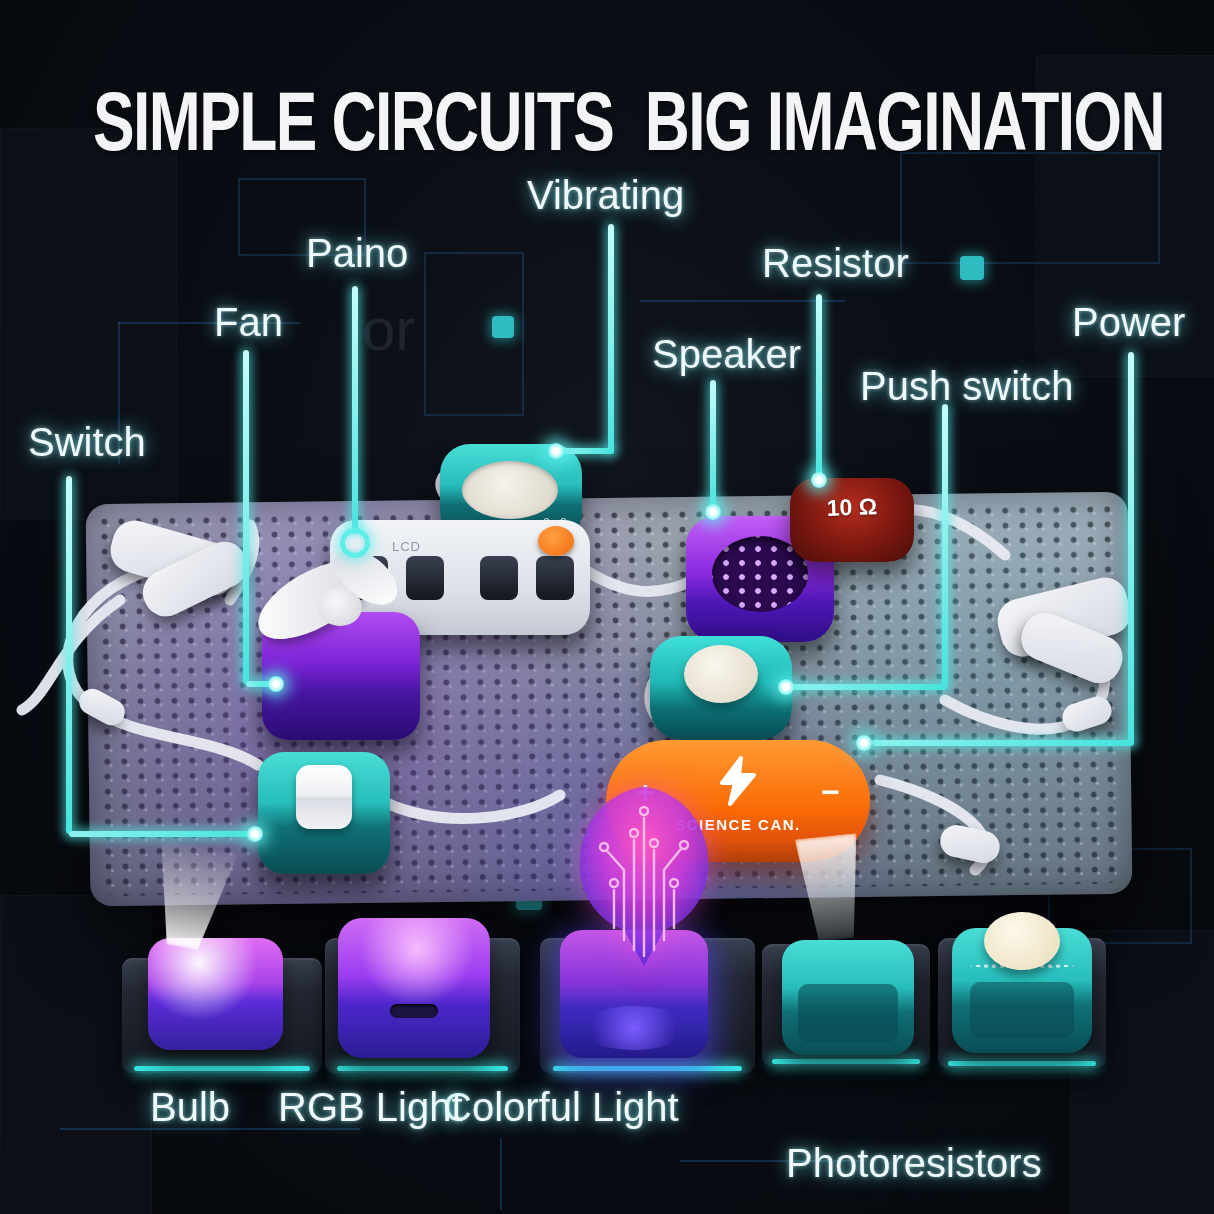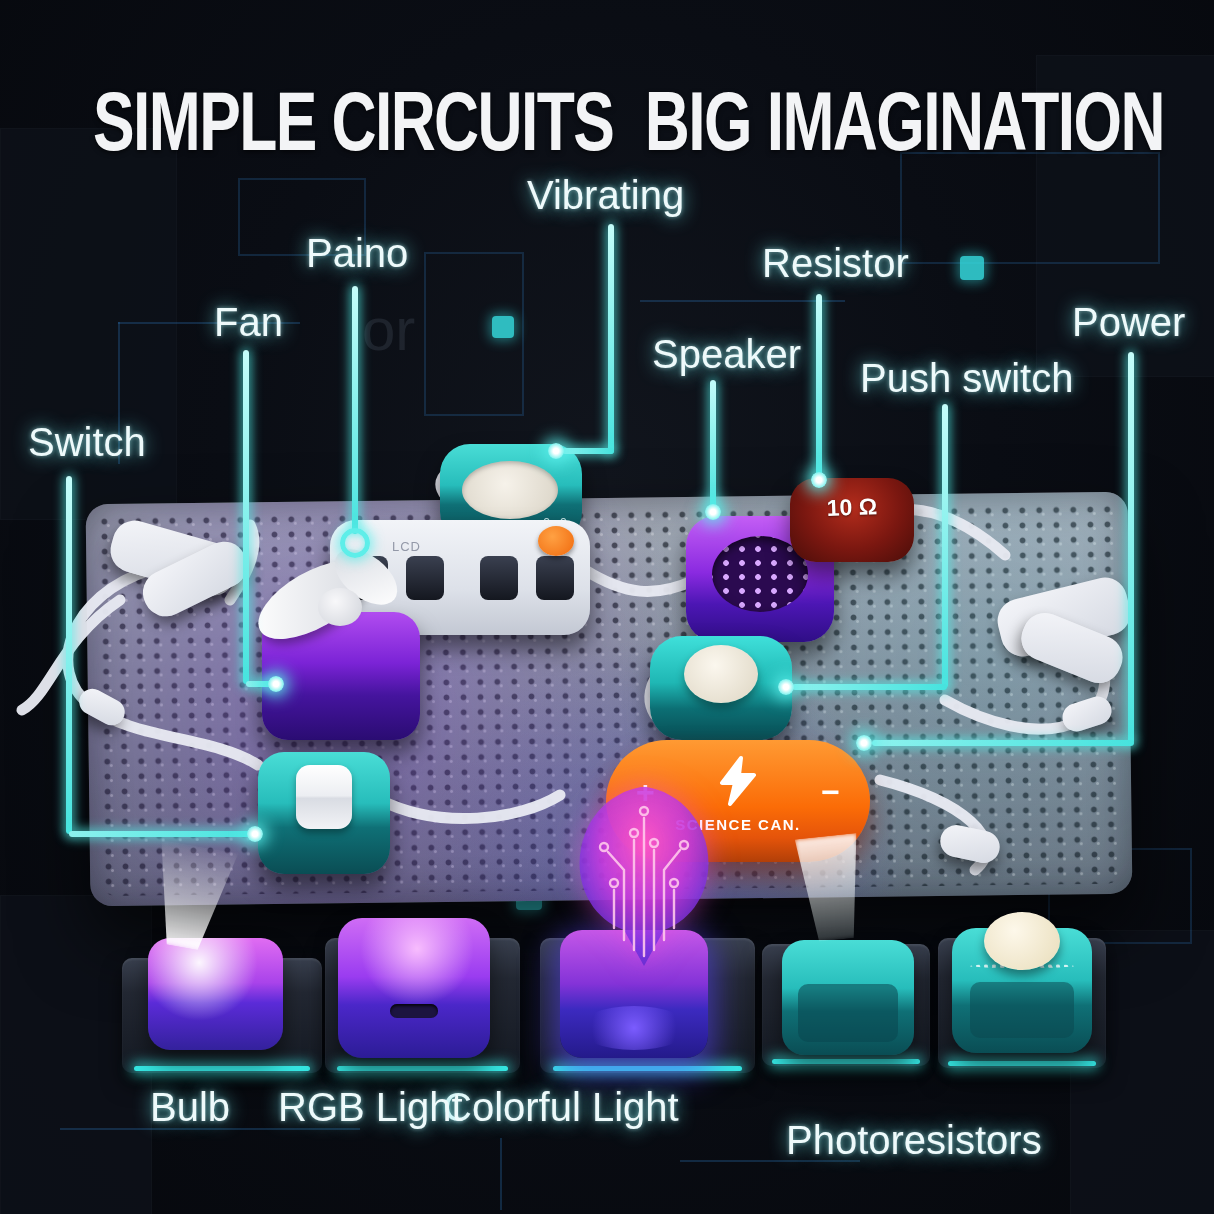--- a/index.html
+++ b/index.html
@@ -253,21 +253,21 @@
   <div class="vline" style="left:1128px;top:352px;height:392px;"></div>
   <div class="hline" style="left:872px;top:740px;width:262px;"></div>
   <div class="dot" style="left:856px;top:735px;"></div>
 
   <div class="lbl" style="left:28px;top:420px;">Switch</div>
   <div class="lbl" style="left:214px;top:300px;">Fan</div>
   <div class="lbl" style="left:306px;top:231px;">Paino</div>
   <div class="lbl" style="left:527px;top:173px;">Vibrating</div>
   <div class="lbl" style="left:652px;top:332px;">Speaker</div>
   <div class="lbl" style="left:762px;top:241px;">Resistor</div>
-  <div class="lbl" style="left:860px;top:356px;">Push switch</div>
+  <div class="lbl" style="left:860px;top:364px;">Push switch</div>
   <div class="lbl" style="left:1072px;top:300px;">Power</div>
 
   <div class="lbl" style="left:150px;top:1085px;">Bulb</div>
   <div class="lbl" style="left:443px;top:1085px;">Colorful Light</div>
   <div class="lbl" style="left:278px;top:1085px;">RGB Light</div>
-  <div class="lbl" style="left:786px;top:1118px;">Photoresistors</div>
+  <div class="lbl" style="left:786px;top:1141px;">Photoresistors</div>
 
 </div>
 
 </body></html>

